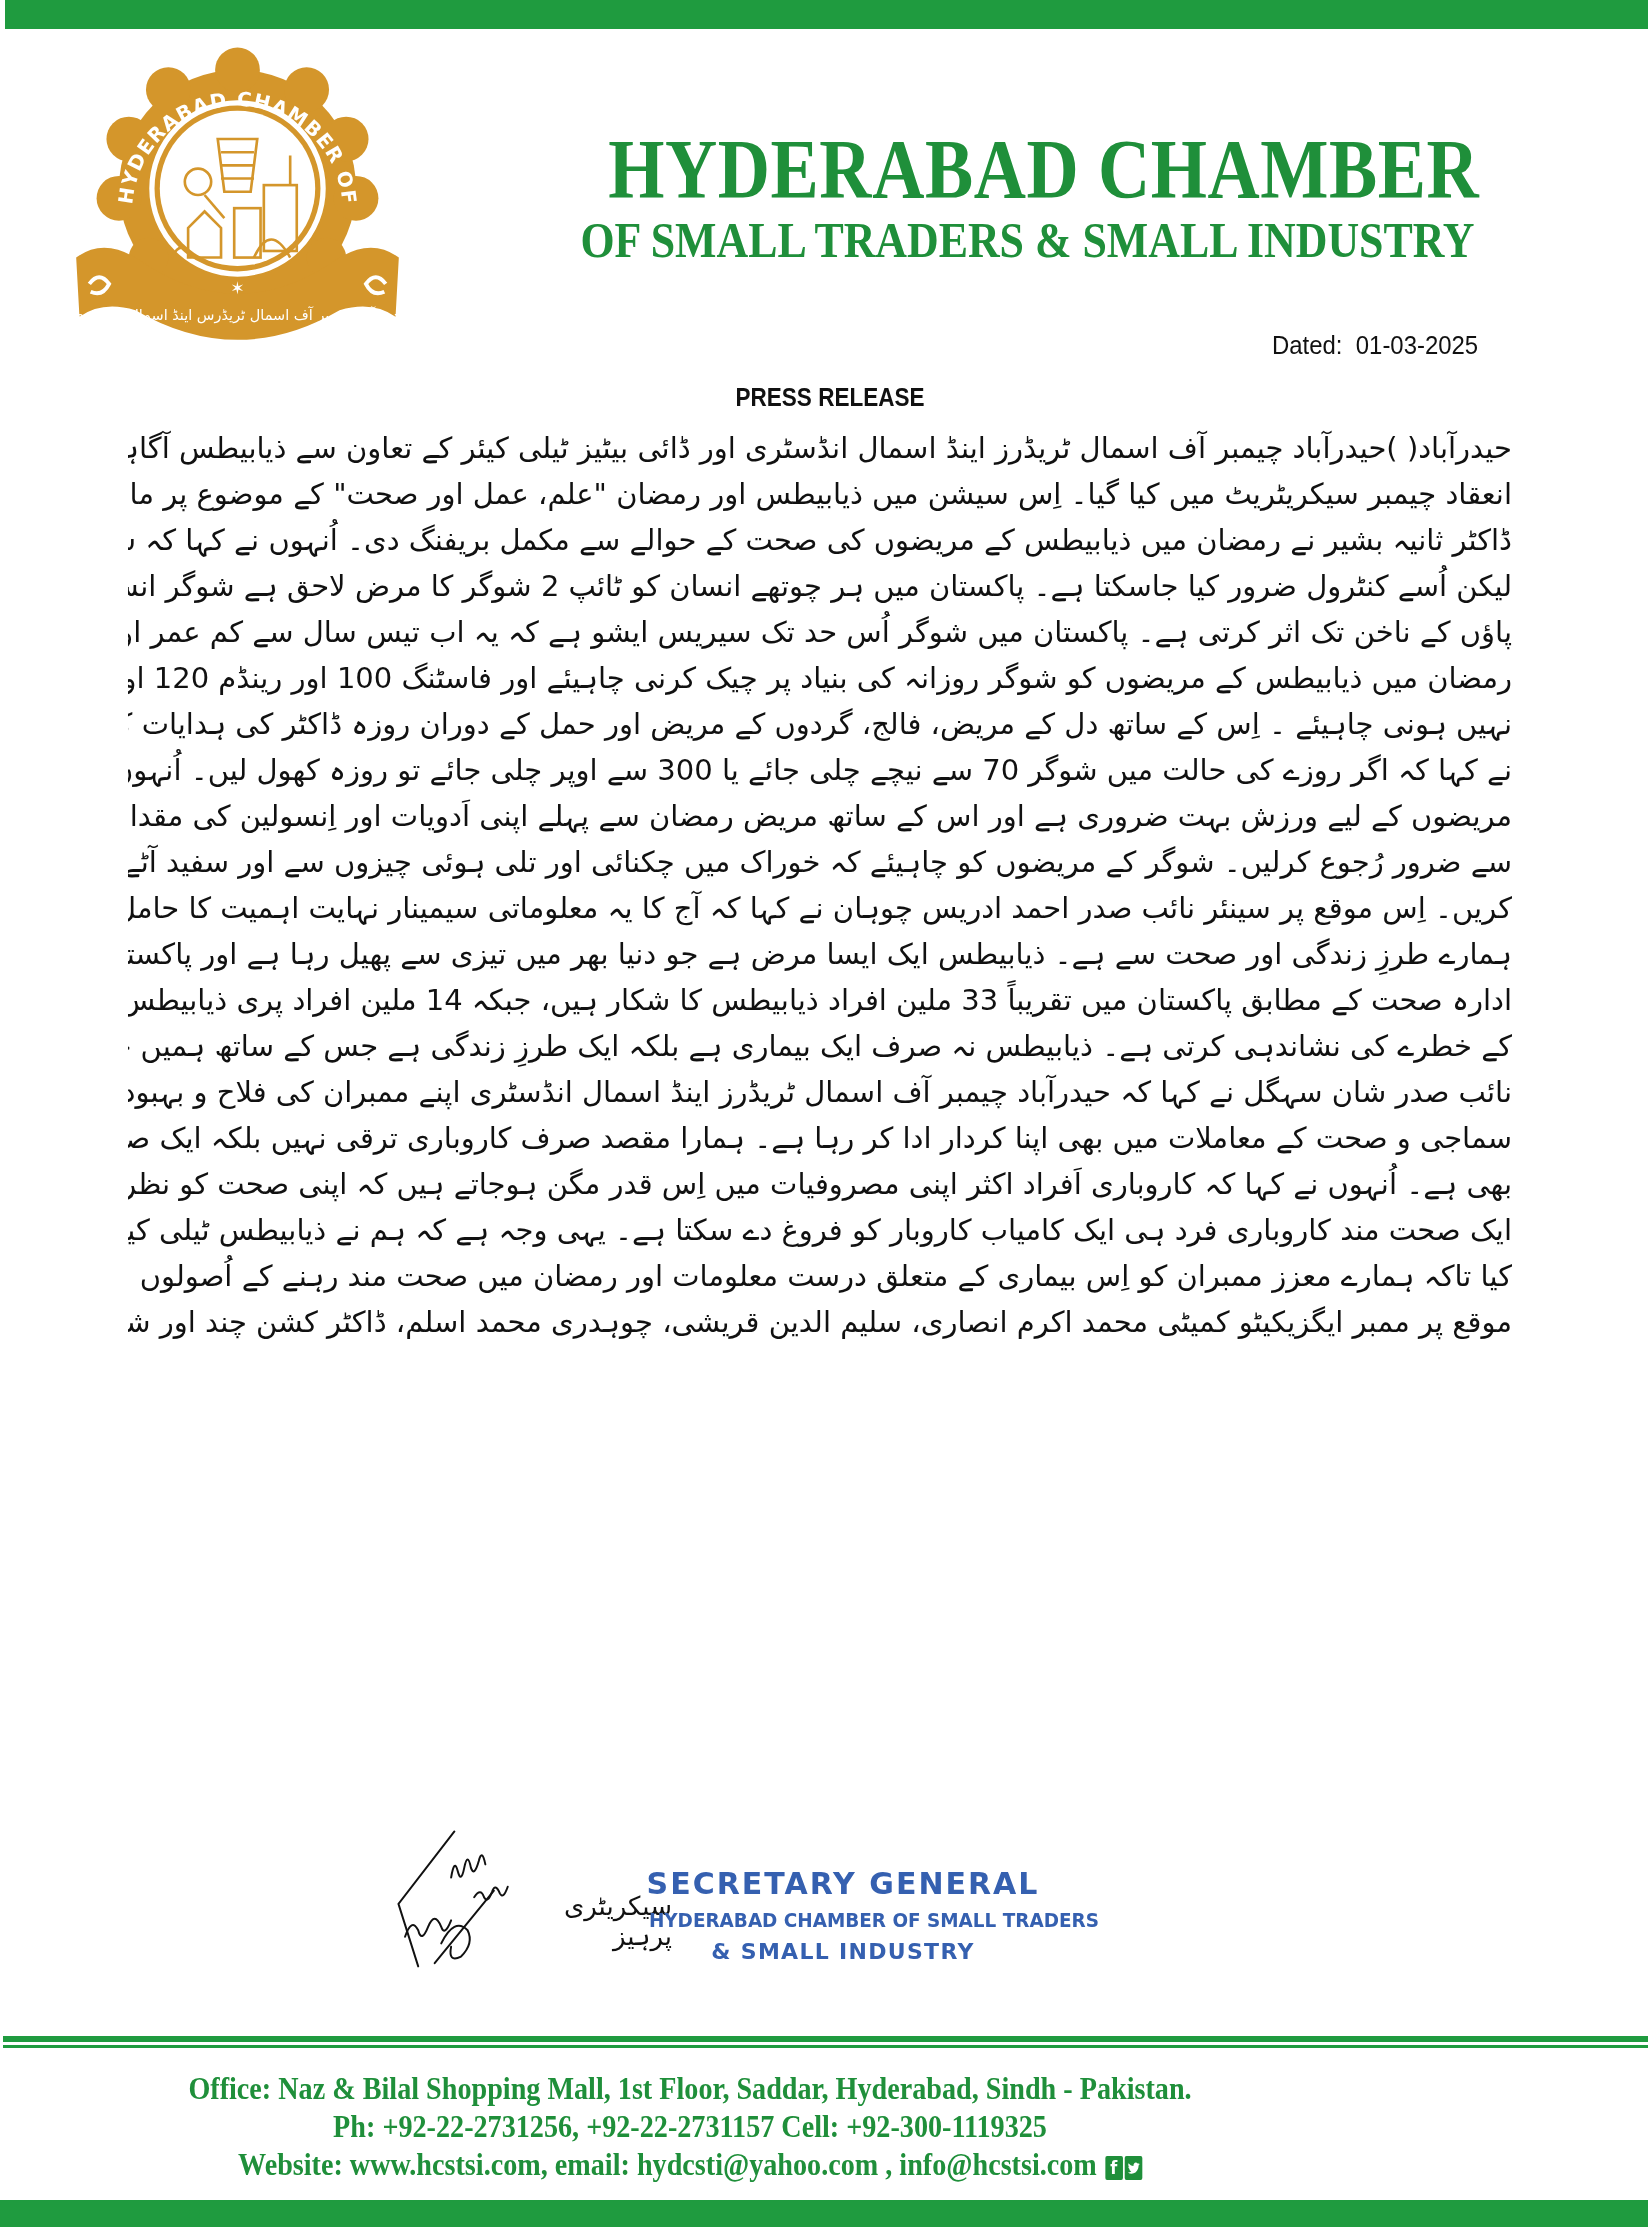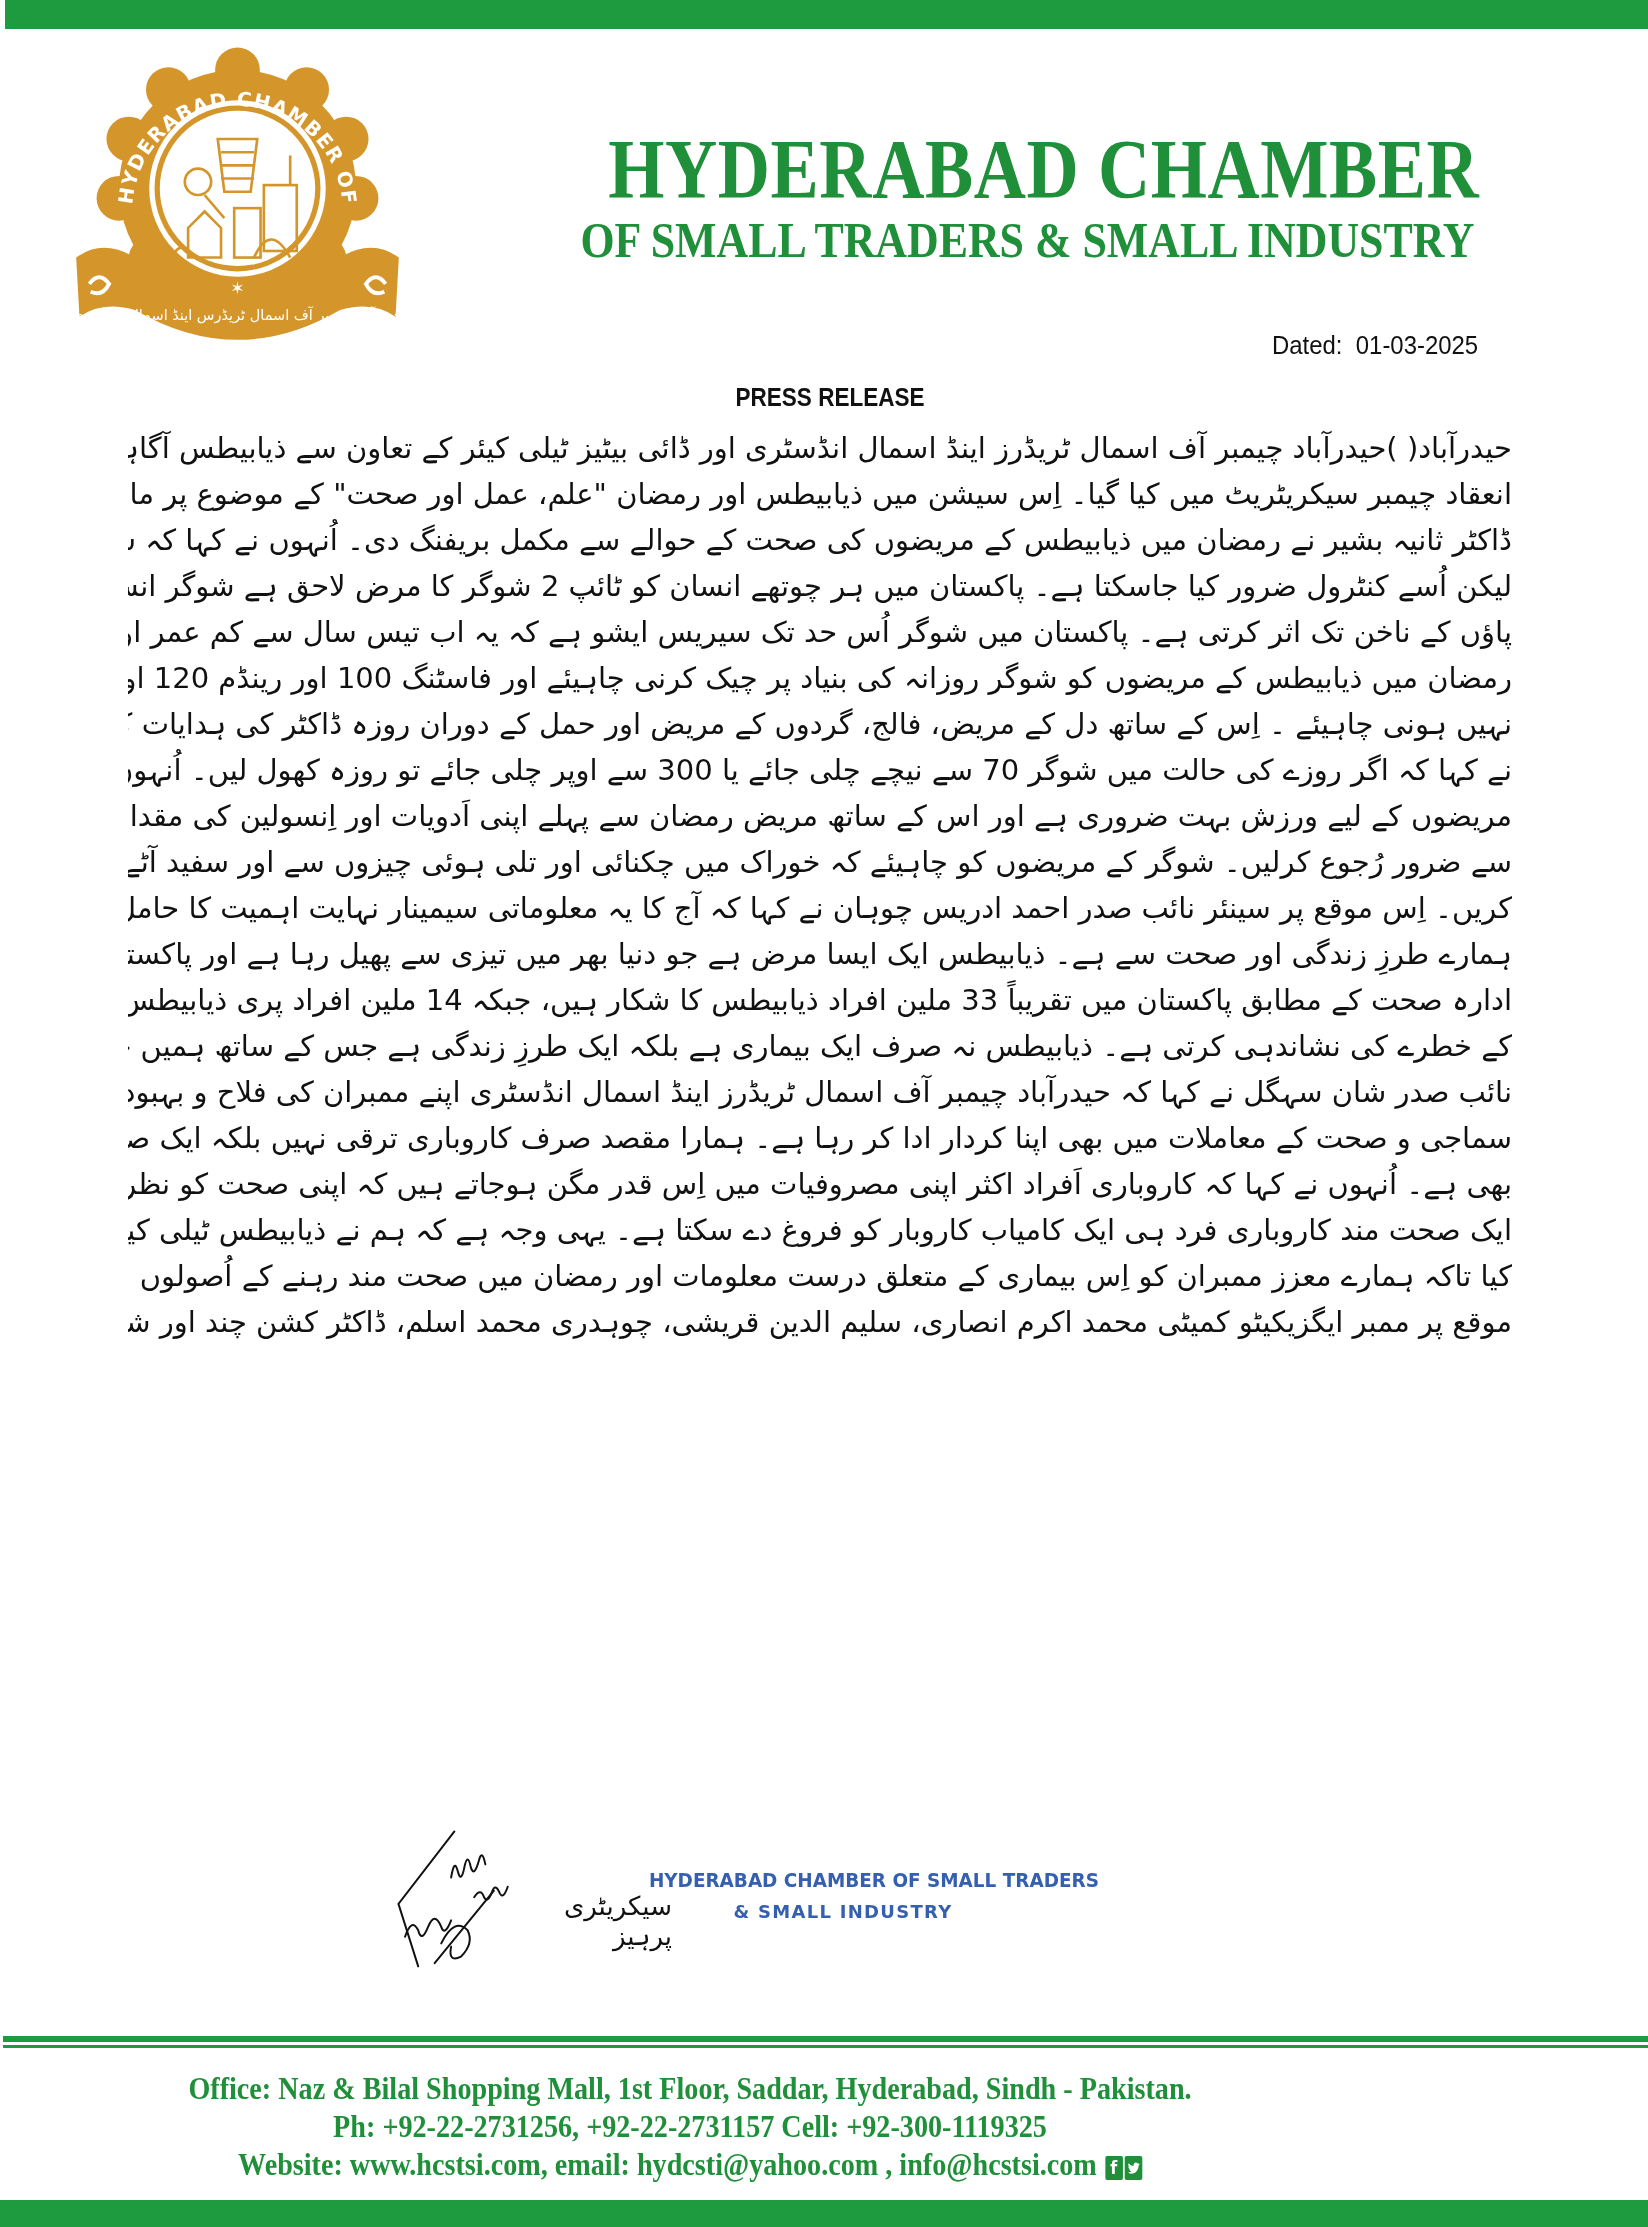--- a/index.html
+++ b/index.html
@@ -75,21 +75,21 @@
     direction: rtl; text-align: right;
     font-family: "DejaVu Sans", sans-serif; font-size: 26px; color: #111;
   }
   .stamp {
     position: absolute; left: 632px; top: 1864px; width: 422px;
     text-align: center; color: #3560b0;
     font-family: "DejaVu Sans", sans-serif; font-weight: bold;
   }
   .stamp .s1 { font-size: 30px; line-height: 40px; letter-spacing: 2px; }
   .stamp .s2 { font-size: 20px; line-height: 32px; transform: scaleX(0.92); white-space: nowrap; }
-  .stamp .s3 { font-size: 18px; line-height: 32px; letter-spacing: 1.3px; }
+  .stamp .s3 { font-size: 22px; line-height: 32px; letter-spacing: 1.3px; }
   .footer {
     position: absolute; left: 0; top: 2069px; width: 1380px;
     text-align: center; color: #1f8f3a;
     font-family: "Liberation Serif", serif; font-weight: bold;
   }
   .footer .fline {
     font-size: 32px; line-height: 38px; height: 38px; white-space: nowrap;
     transform: scaleX(0.88); transform-origin: center;
   }
   .social { display: inline-flex; gap: 2px; vertical-align: middle; margin-left: 1.3px; }
@@ -196,20 +196,21 @@
       <path d="M 90 190 q 20 -40 40 -20 q 10 20 -10 40 q -20 10 -15 -15"></path>
       <path d="M 105 90 q 5 -30 10 -10 q 5 20 10 -5 q 5 -25 10 0 q 5 15 12 -10 q 5 -20 10 5"></path>
       <path d="M 140 120 q 10 -15 15 0 q 5 10 12 -8 q 5 -15 12 2 q 5 10 12 -10"></path>
       <path d="M 170 110 L 80 220"></path>
     </g>
   </svg>
 </div>
 <div class="sig-urdu">سیکریٹری پرہیز</div>
 
 <div class="stamp">
+  <div class="s1">SECRETARY GENERAL</div>
   <div class="s2">HYDERABAD CHAMBER OF SMALL TRADERS</div>
   <div class="s3">&amp; SMALL INDUSTRY</div>
 </div>
 
 <div class="rule-thick"></div>
 <div class="rule-thin"></div>
 
 <div class="footer">
   <div class="fline">Office: Naz &amp; Bilal Shopping Mall, 1st Floor, Saddar, Hyderabad, Sindh - Pakistan.</div>
   <div class="fline">Ph: +92-22-2731256, +92-22-2731157 Cell: +92-300-1119325</div>

